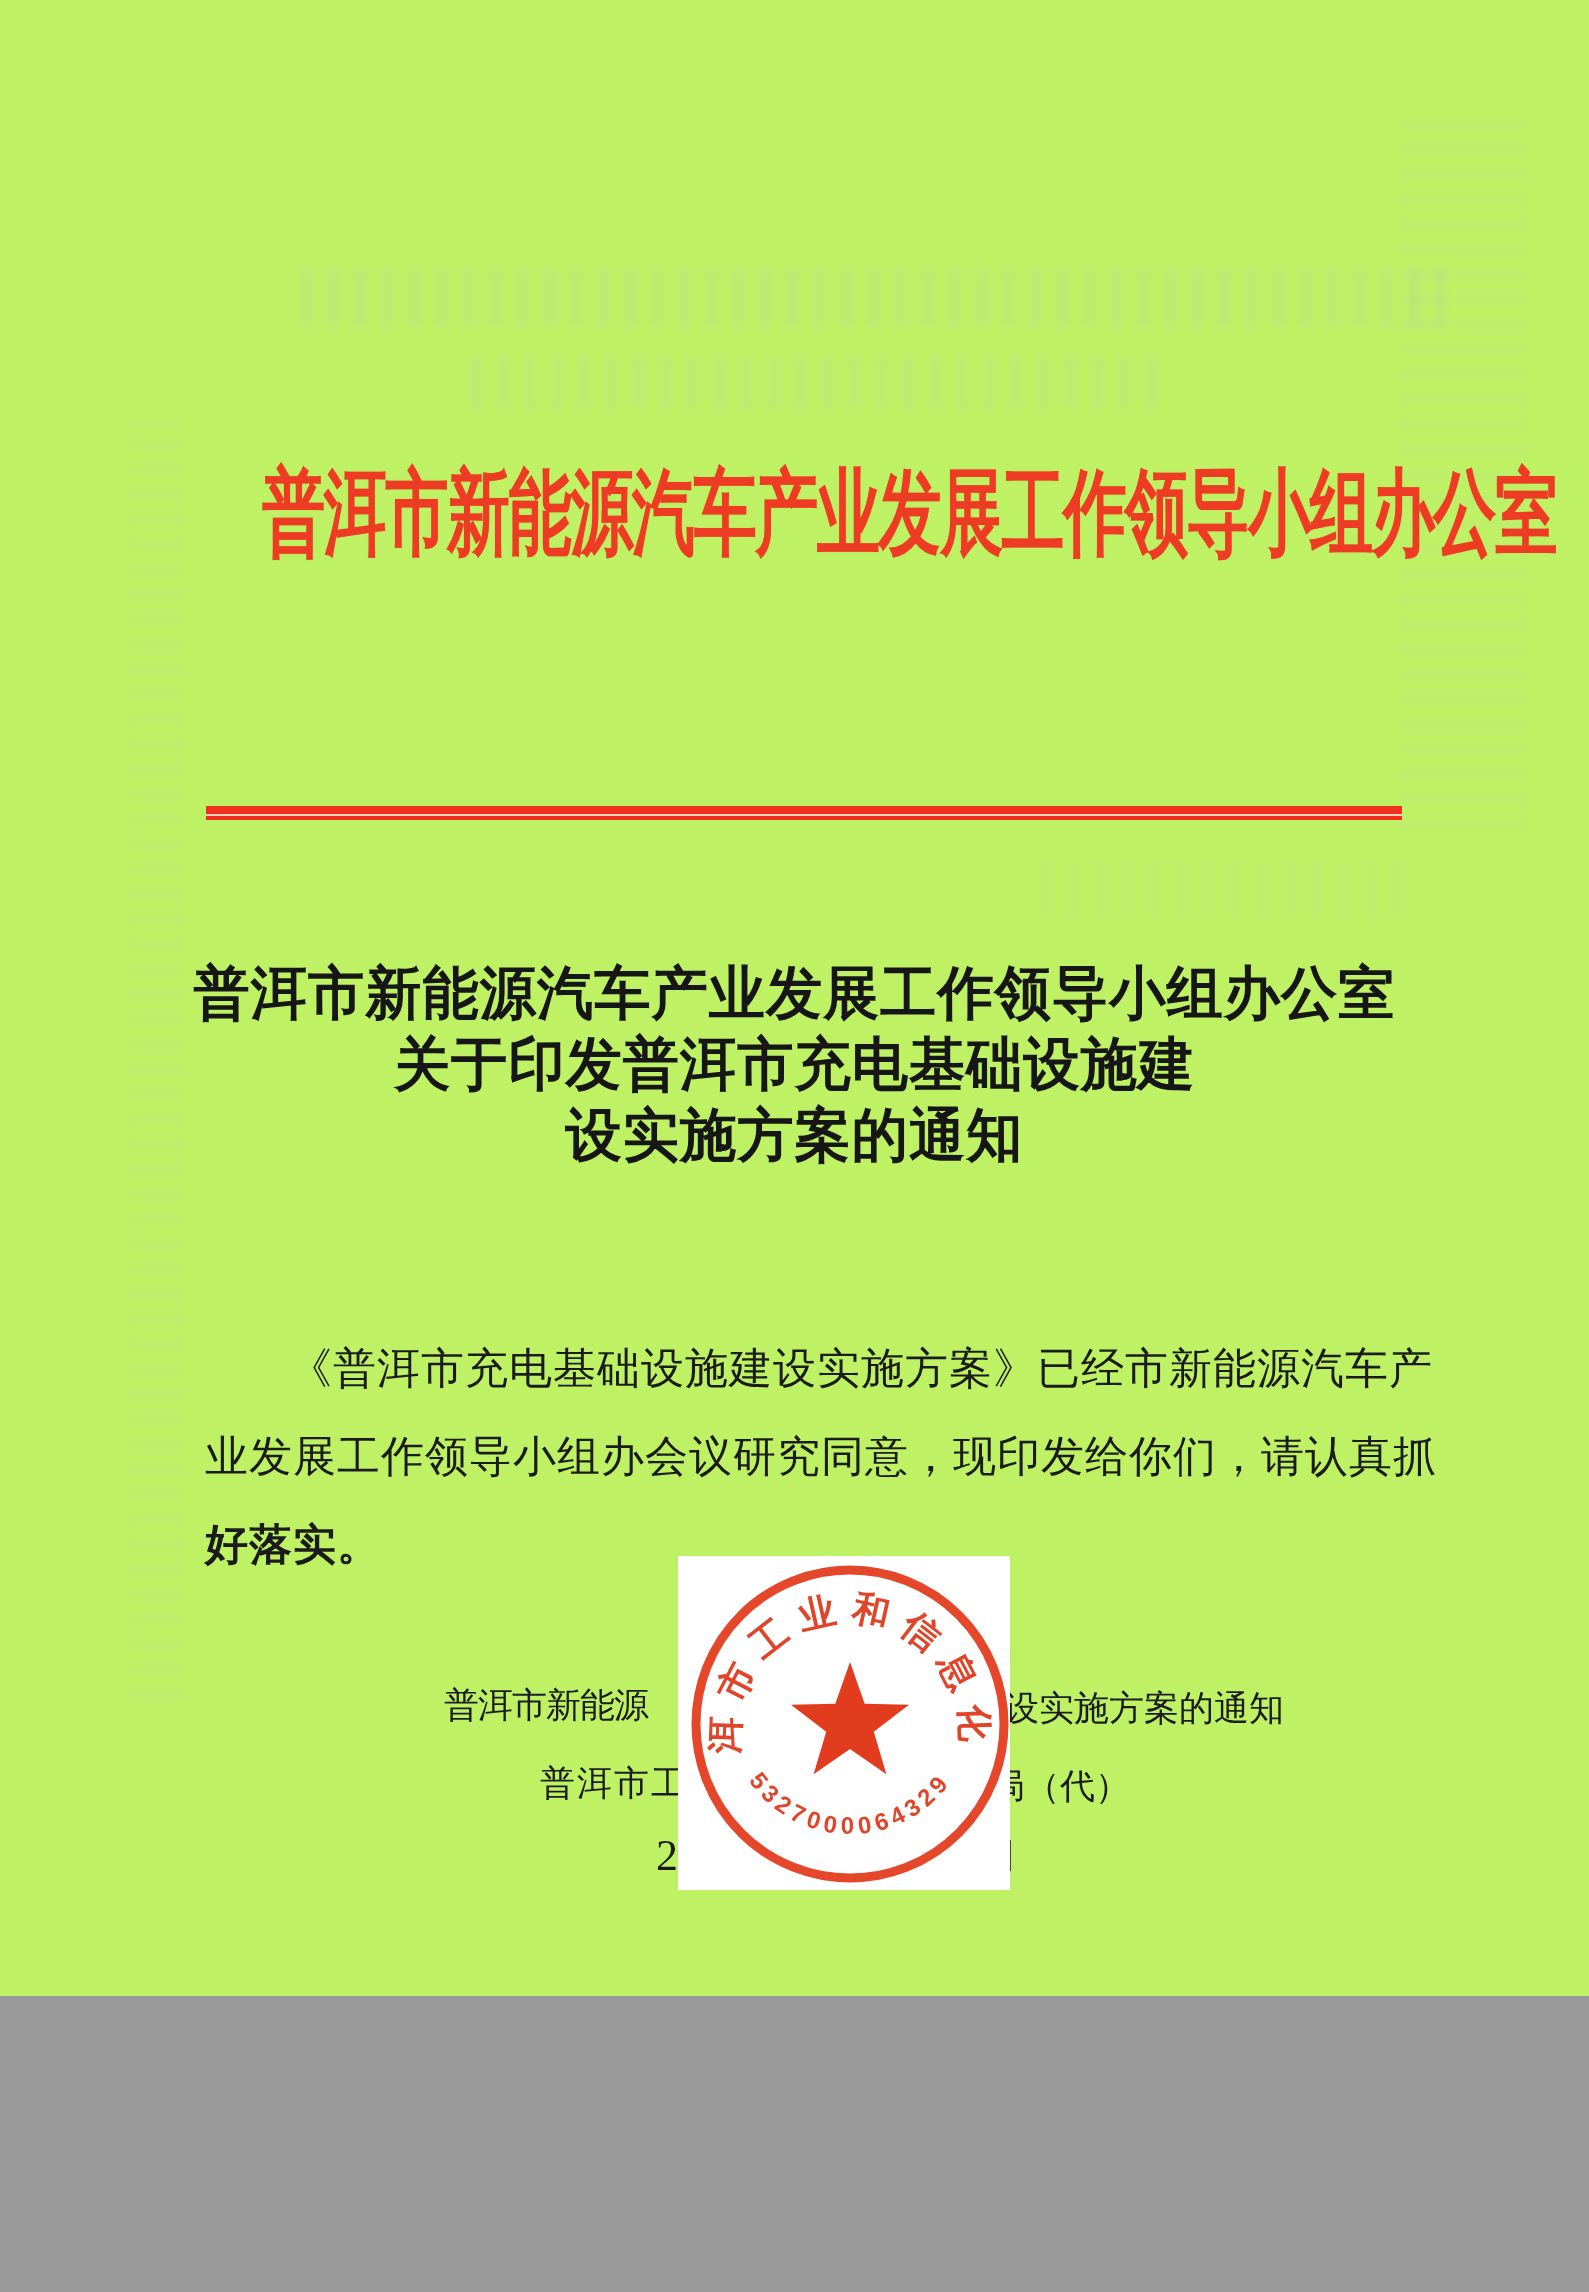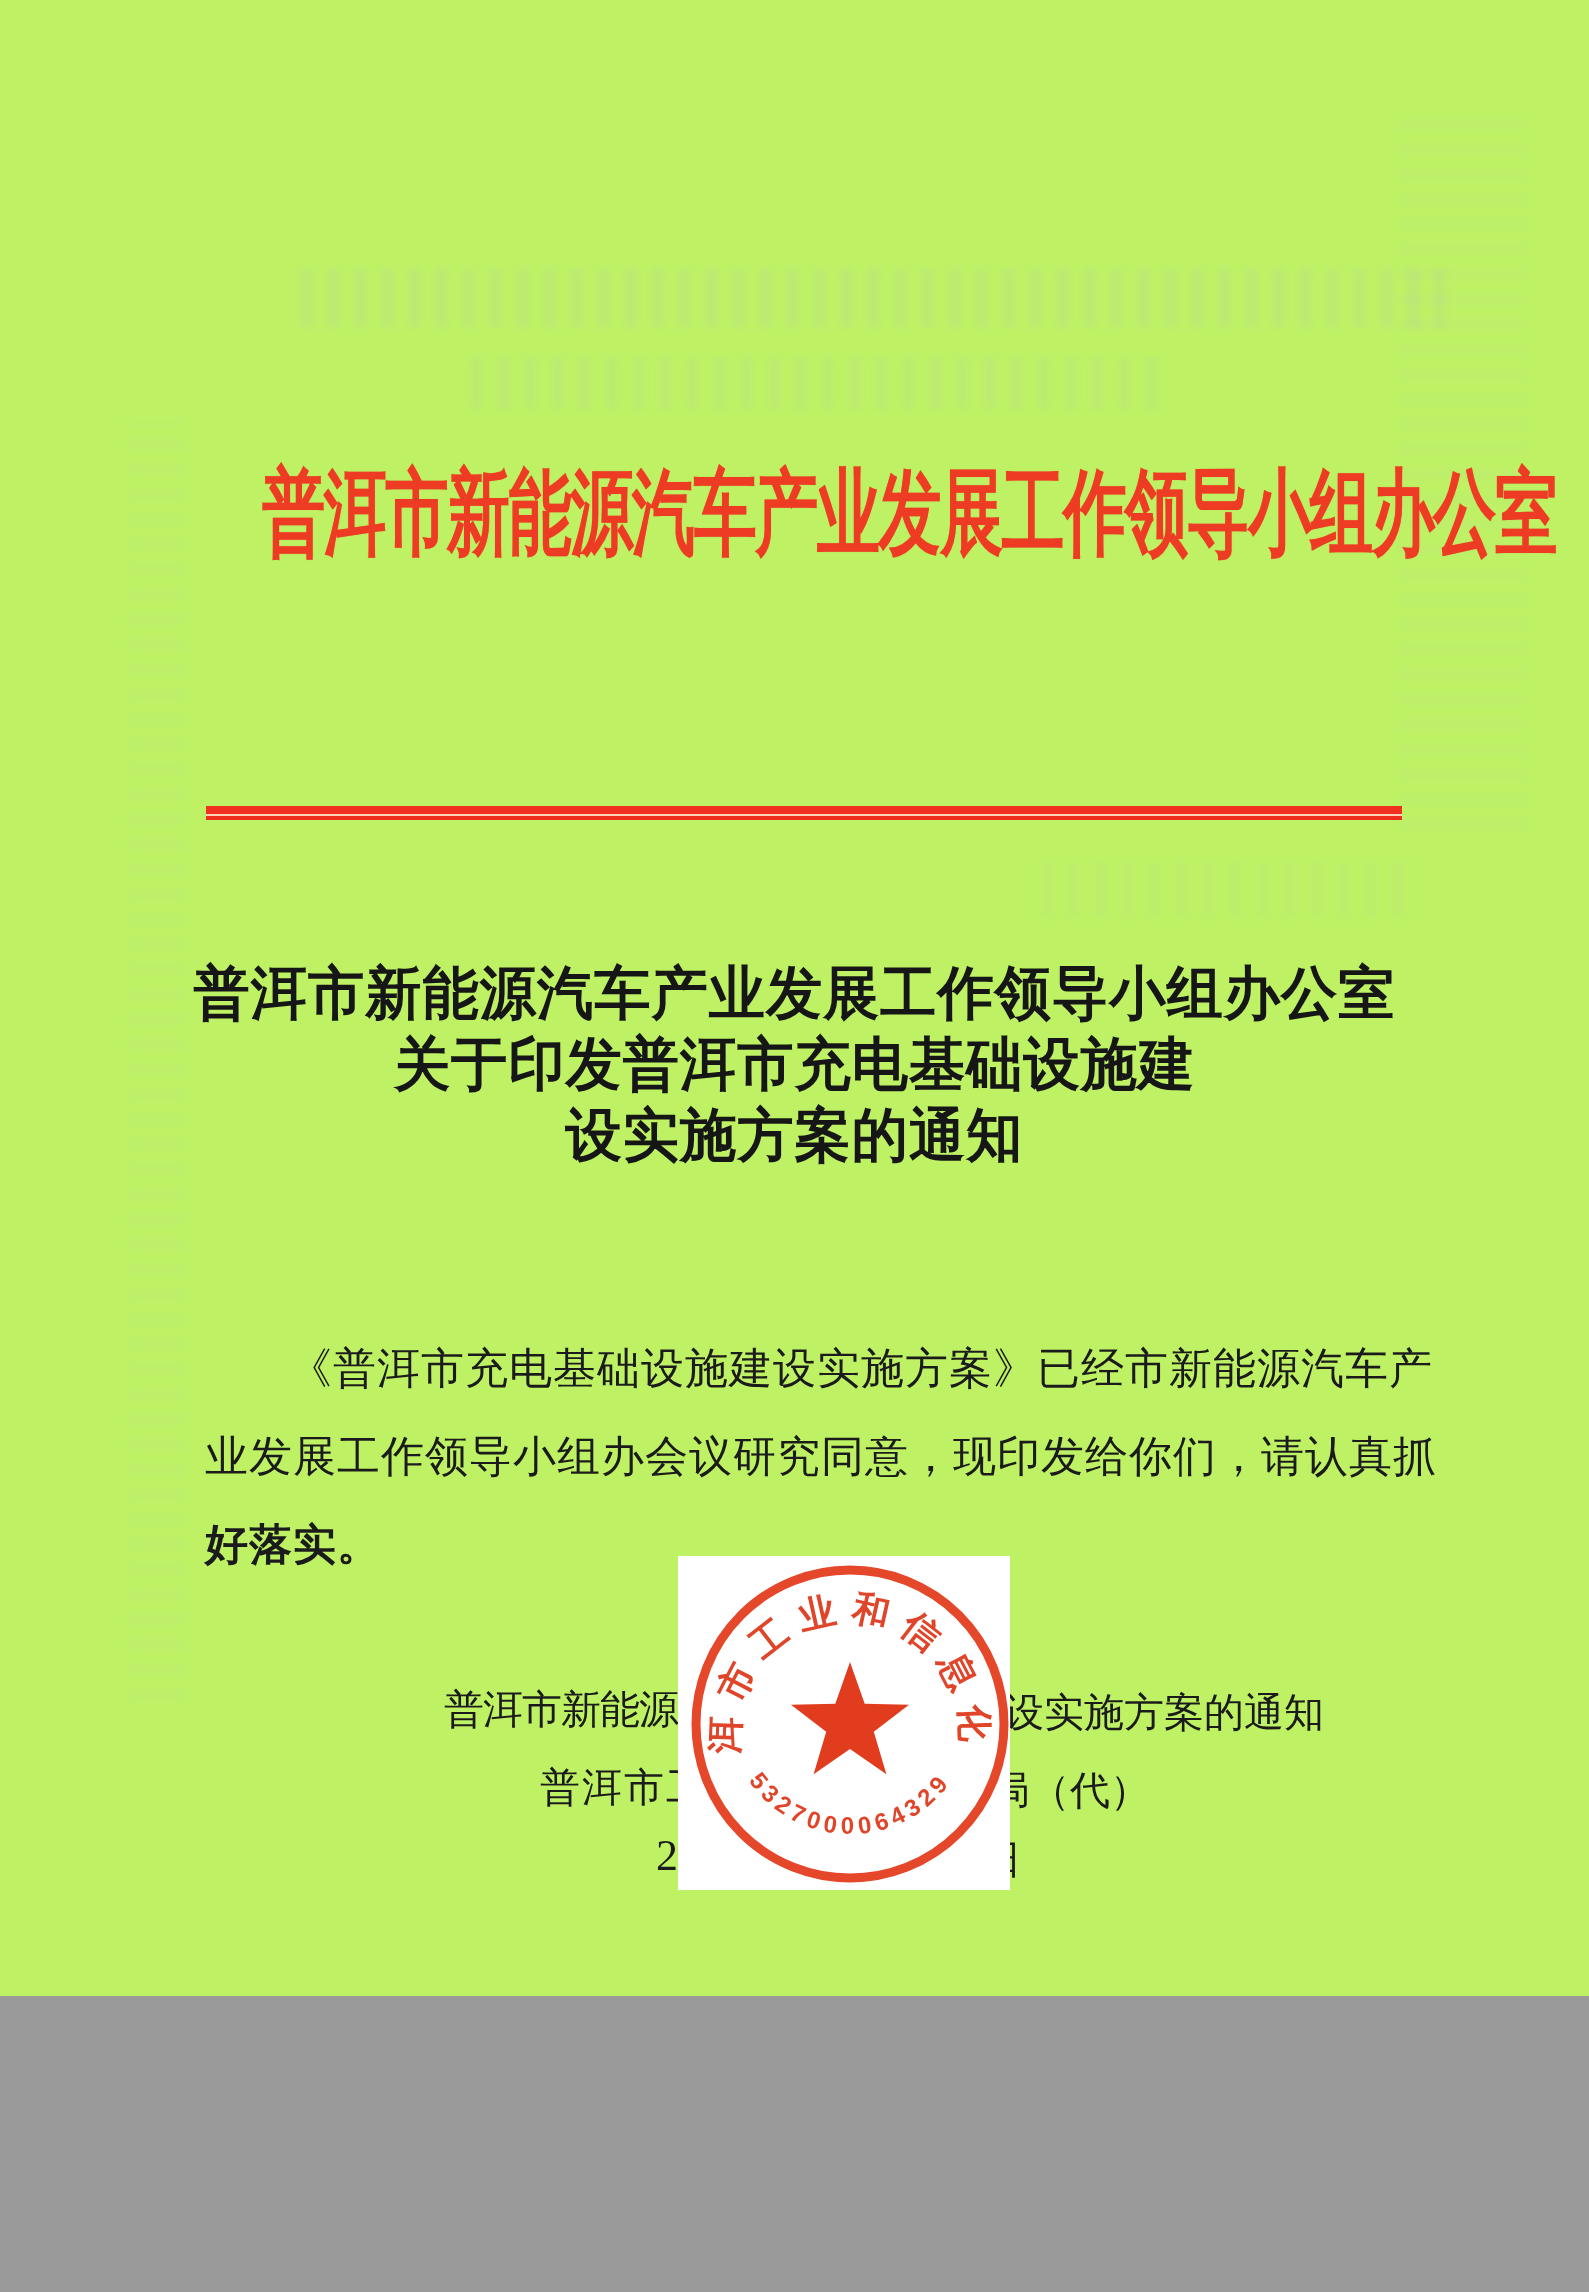--- a/index.html
+++ b/index.html
@@ -62,21 +62,21 @@
   .body-line{
     position:absolute;
     left:205px;width:1200px;
     font-size:43px;
     letter-spacing:1px;
     white-space:nowrap;
     color:#1b1b1b;
   }
   .sig{
     position:absolute;
-    font-size:40px;
+    font-size:35px;
     white-space:nowrap;
     color:#1b1b1b;
     z-index:1;
   }
   .paste-box{
     position:absolute;
     left:678px;top:1556px;
     width:332px;height:334px;
     background:#ffffff;
     z-index:2;

